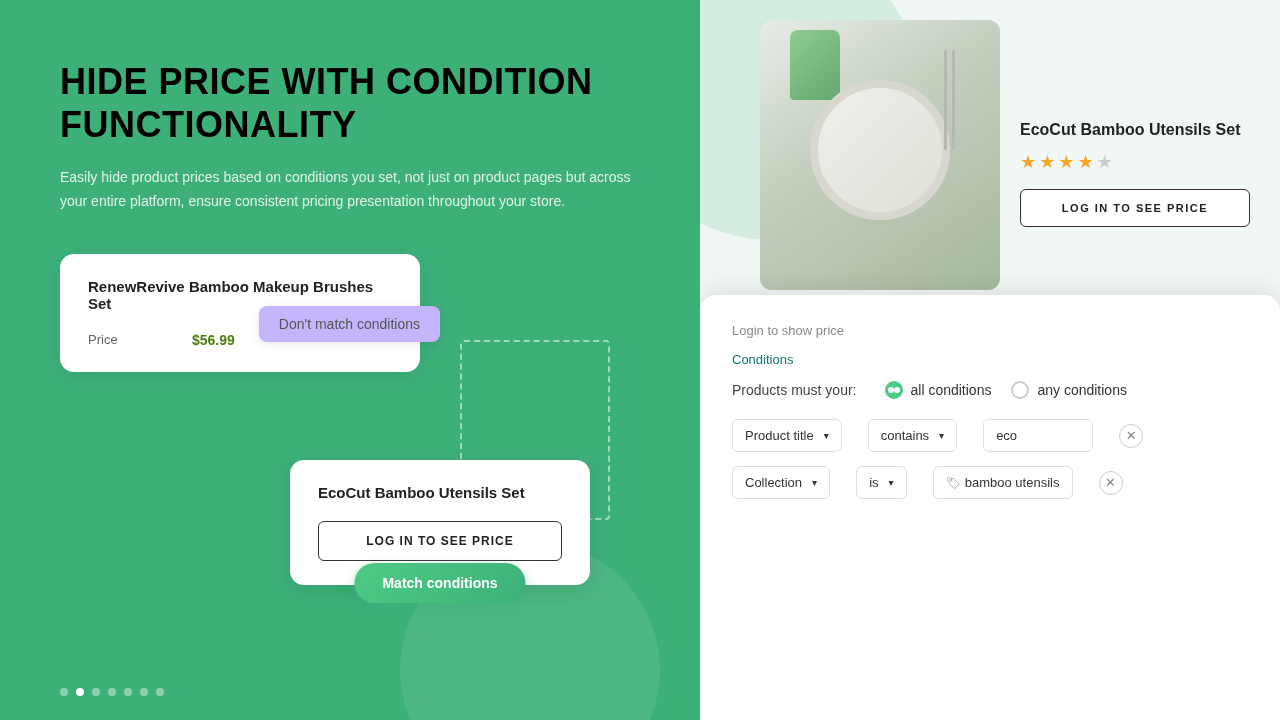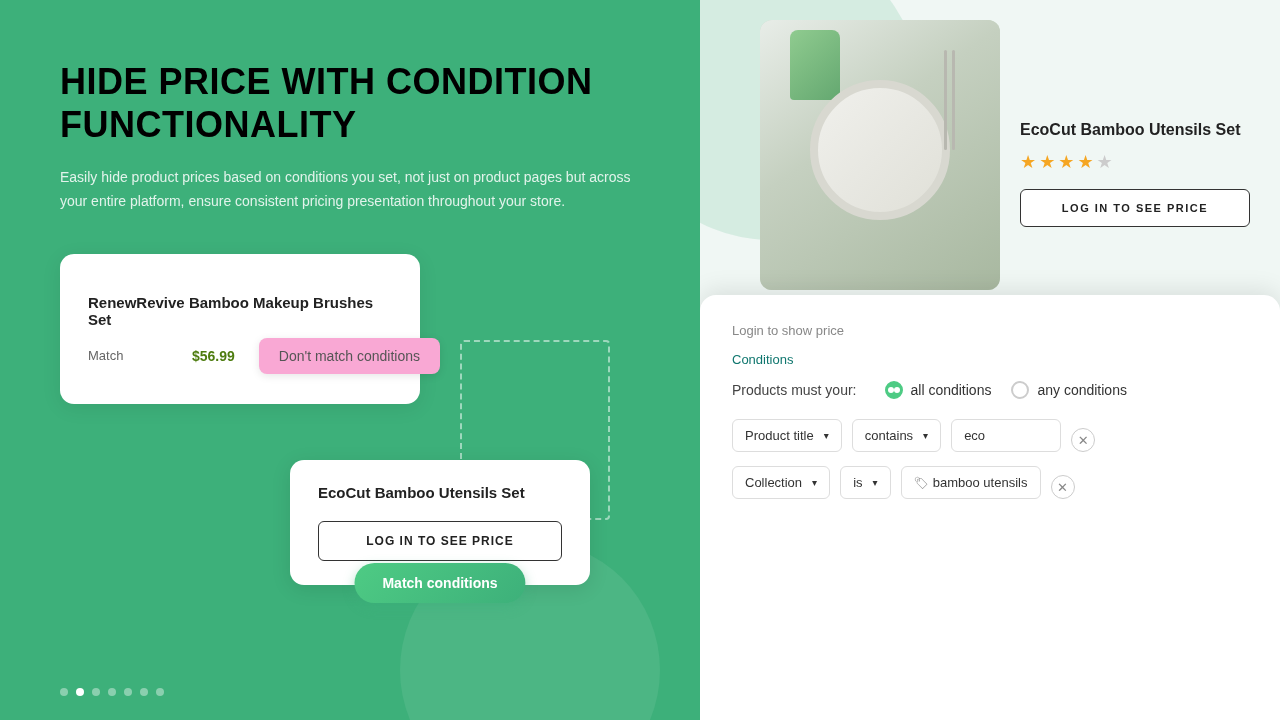--- a/index.html
+++ b/index.html
@@ -48,21 +48,21 @@
       font-size: 14px;
       color: rgba(255,255,255,0.85);
       line-height: 1.7;
       margin-bottom: 40px;
     }
 
     
     .product-card-1 {
       background: #fff;
       border-radius: 14px;
-      padding: 40px 28px;
+      padding: 24px 28px;
       width: 360px;
       position: relative;
       margin-bottom: 0;
       box-shadow: 0 4px 20px rgba(0,0,0,0.08);
     }
 
     .product-card-title {
       font-size: 15px;
       font-weight: 600;
       color: #222;
@@ -119,21 +119,21 @@
     .price-value {
       font-size: 14px;
       font-weight: 600;
       color: #4d7c0f;
     }
 
     .dont-match-badge {
       position: absolute;
       right: -20px;
       bottom: 30px;
-      background: #f9a8d4;
+      background: #c4b5fd;
       border-radius: 8px;
       padding: 10px 20px;
       font-size: 14px;
       color: #555;
       font-weight: 500;
       box-shadow: 0 2px 8px rgba(0,0,0,0.1);
     }
 
     
     .dashed-box {
@@ -506,22 +506,22 @@
     }
 
     .radio-label {
       font-size: 14px;
       color: #333;
     }
 
     
     .condition-row {
       display: flex;
-      align-items: flex-end;
-      gap: 10px;
+      align-items: center;
+      gap: 26px;
       margin-bottom: 14px;
     }
 
     .condition-select {
       border: 1px solid #ddd;
       border-radius: 6px;
       padding: 8px 12px;
       font-size: 13px;
       color: #333;
       background: #fff;
@@ -603,21 +603,21 @@
 <div class="left-section">
   <h1 class="main-title">
     <span>HIDE PRICE WITH CONDITION</span><br>
     <span>FUNCTIONALITY</span>
   </h1>
   <p class="subtitle">Easily hide product prices based on conditions you set, not just on product pages but across your entire platform, ensure consistent pricing presentation throughout your store.</p>
 
   <div class="product-card-1">
     <div class="product-card-title">RenewRevive Bamboo Makeup Brushes Set</div>
     <div class="product-price-row">
-      <span class="price-label">Match</span>
+      <span class="price-label">Price</span>
       <span class="price-value">$56.99</span>
     </div>
     <div class="dont-match-badge">Don't match conditions</div>
   </div>
 
   <div class="dashed-box"></div>
 
   <div class="product-card-2">
     <div class="card2-title">EcoCut Bamboo Utensils Set</div>
     <button class="log-in-btn">LOG IN TO SEE PRICE</button>

